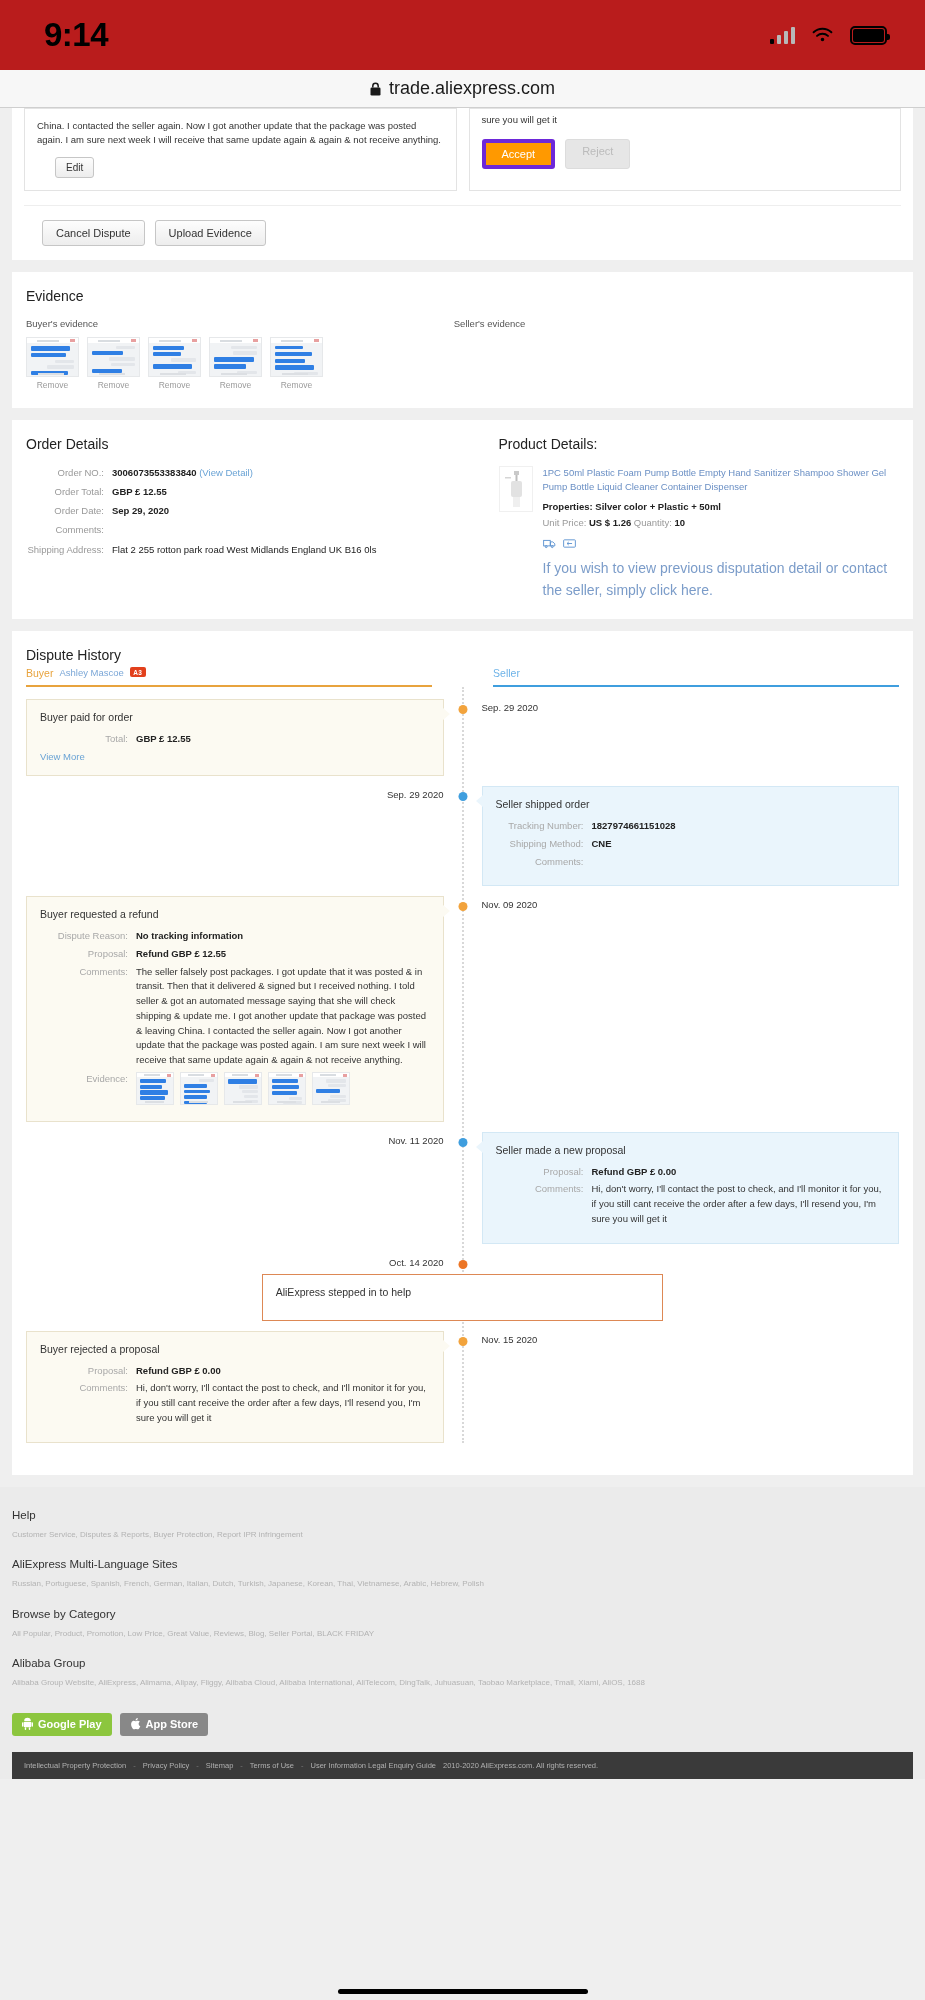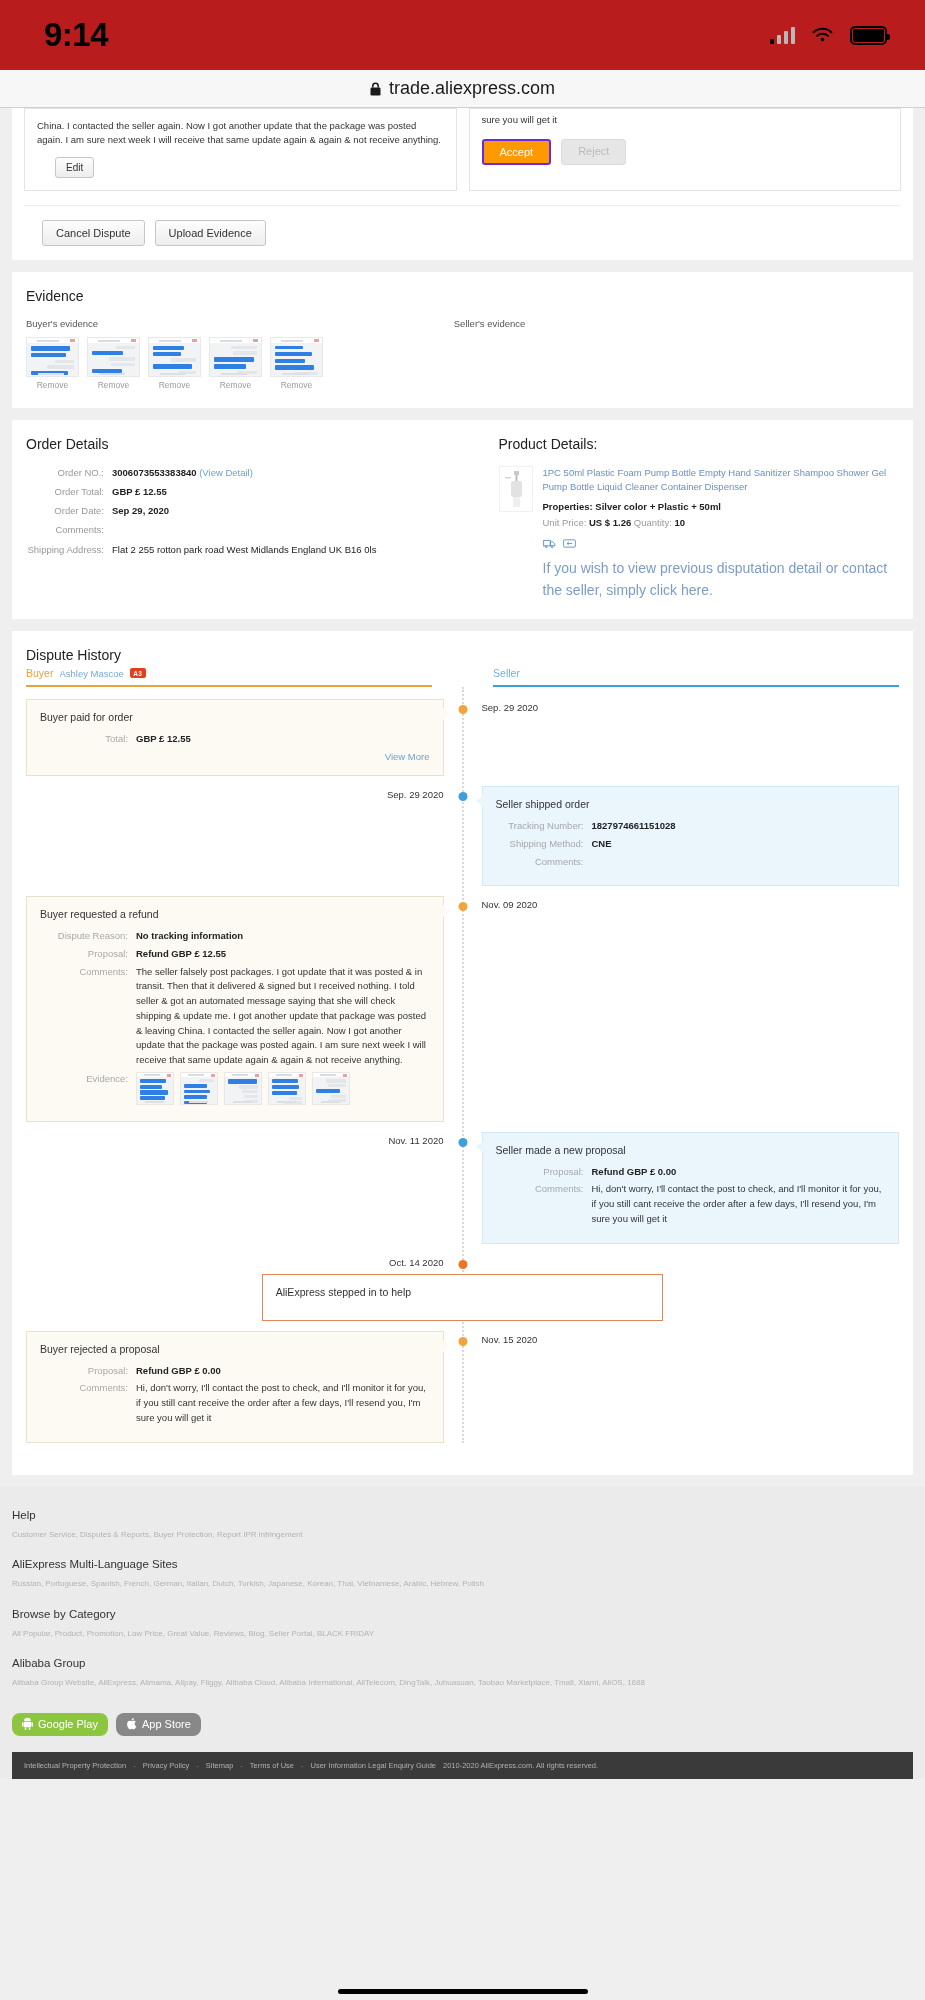--- a/index.html
+++ b/index.html
@@ -57,21 +57,21 @@
   .btn {
     display: inline-block; font-size: 10px; padding: 4px 10px;
     border: 1px solid #c6c6c6; border-radius: 3px;
     background: linear-gradient(#fdfdfd,#ededed); color: #333; cursor: pointer;
   }
   .btn-edit { margin-top: 10px; margin-left: 18px; }
   .btn-row { padding: 14px 0 0 18px; border-top: 1px solid #eee; margin-top: 14px; display: flex; gap: 10px; }
   .btn-lg { font-size: 11px; padding: 6px 13px; }
   .accept-row { display: flex; gap: 10px; margin-top: 12px; }
   .btn-accept {
-    background: #f90; border: 2px solid #6d28d9; color: #fff; font-size: 11px;
+    background: #f90; border: 4px solid #6d28d9; color: #fff; font-size: 11px;
     padding: 5px 16px; border-radius: 3px; cursor: pointer;
   }
   .btn-reject {
     background: #e6e6e6; border: 1px solid #dcdcdc; color: #bbb; font-size: 11px;
     padding: 5px 16px; border-radius: 3px; cursor: pointer;
   }
   .muted-note { font-size: 9.5px; color: #999; }
 
   
   .sec { background: #fff; margin: 0 12px; padding: 16px 14px 18px; }
@@ -110,21 +110,21 @@
   .pi { width: 13px; height: 11px; }
   .prod-note { font-size: 14px; color: #7b9cc9; line-height: 1.55; margin-top: 12px; }
 
   
   .dh { background: #fff; margin: 0 12px; padding: 16px 14px 22px; position: relative; }
   .dh-title { font-size: 14px; color: #222; margin-bottom: 4px; }
   .dh-tabs { display: flex; position: relative; }
   .dh-tab-l { width: 46.5%; }
   .dh-spacer { width: 7%; }
   .dh-tab-r { width: 46.5%; }
-  .tab-buyer { font-size: 10.5px; color: #e8a33d; padding-bottom: 6px; display: flex; align-items: center; gap: 6px; }
+  .tab-buyer { font-size: 10.5px; color: #e8a33d; padding-bottom: 6px; display: flex; align-items: flex-start; gap: 6px; }
   .tab-buyer .nm { color: #7ba7d7; font-size: 9.5px; }
   .lvl-badge {
     background: #e2401c; color: #fff; font-size: 6.5px; font-weight: 700;
     padding: 1.5px 3.5px; border-radius: 2px; letter-spacing: .3px;
   }
   .tab-seller { font-size: 10.5px; color: #6db3e8; padding-bottom: 6px; }
   .rule-amber { height: 2px; background: #e8a33d; }
   .rule-blue { height: 2px; background: #3f9ede; }
 
   .timeline { position: relative; padding-top: 12px; }
@@ -147,36 +147,36 @@
 
   .bubble { position: relative; width: 100%; padding: 11px 13px 13px; }
   .bubble-buyer { background: #fcfaf2; border: 1px solid #e9e2cc; }
   .bubble-seller { background: #eaf5fc; border: 1px solid #d3e8f5; }
   .bubble-ae { background: #fff; border: 1px solid #dd8855; }
   .b-title { font-size: 10.5px; color: #333; margin-bottom: 9px; }
   .b-row { display: flex; font-size: 9.5px; line-height: 1.55; margin-bottom: 3px; }
   .b-k { width: 96px; text-align: right; color: #a8a8a8; padding-right: 8px; flex: none; }
   .b-v { color: #222; font-weight: 700; }
   .b-v.norm { font-weight: 400; color: #333; }
-  .view-more { font-size: 9.5px; color: #6aa3d5; text-align: right; cursor: pointer; margin-top: 4px; }
+  .view-more { font-size: 9.5px; color: #6aa3d5; cursor: pointer; margin-top: 4px; }
   .b-thumbs { display: flex; gap: 6px; }
   .b-thumb { width: 38px; height: 33px; background: #f1f3f5; border: 1px solid #e6e8ea; position: relative; overflow: hidden; }
 
   .arrow-l, .arrow-r { position: absolute; top: 8px; width: 0; height: 0; }
   .arrow-l { right: -7px; border-top: 6px solid transparent; border-bottom: 6px solid transparent; }
   .arrow-r { left: -7px; border-top: 6px solid transparent; border-bottom: 6px solid transparent; }
 
   
   .footer { background: #ebebeb; padding: 22px 12px 0; margin-top: 12px; }
   .f-h { font-size: 11.5px; color: #333; margin-bottom: 7px; }
   .f-l { font-size: 8px; color: #b3b3b3; line-height: 1.7; margin-bottom: 17px; }
   .stores { display: flex; gap: 8px; padding: 6px 0 16px; }
   .store {
-    display: flex; align-items: center; gap: 5px; padding: 4px 10px; border-radius: 8px;
-    color: #fff; font-size: 11px; font-weight: 400; cursor: pointer;
+    display: flex; align-items: center; gap: 5px; padding: 4px 10px; border-radius: 3px;
+    color: #fff; font-size: 11px; font-weight: 700; cursor: pointer;
   }
   .store.gp { background: #8cc63e; }
   .store.as { background: #888; }
   .legal {
     background: #3a3a3a; color: #b0b0b0; font-size: 7.5px;
     padding: 9px 12px; display: flex; gap: 7px; align-items: center;
   }
   .legal span { cursor: pointer; }
   .legal .sep { color: #7a7a7a; cursor: default; }
   .legal .copy { margin-left: 0; cursor: default; }

